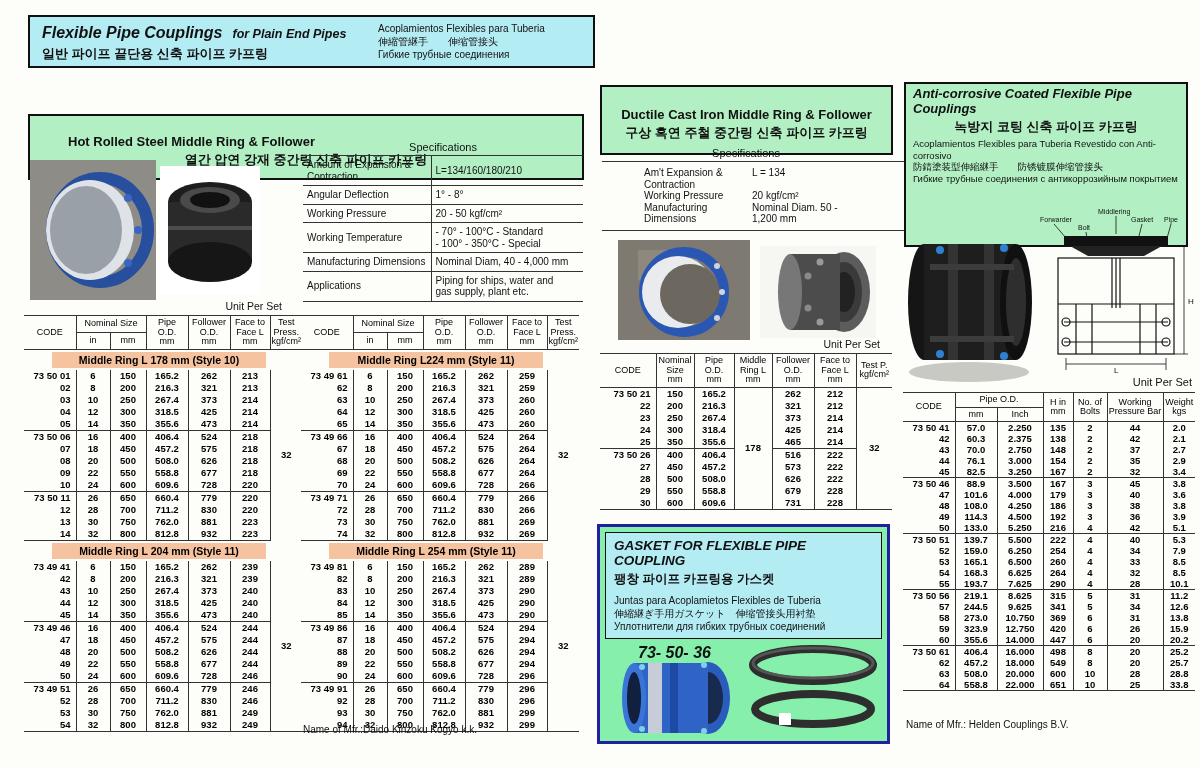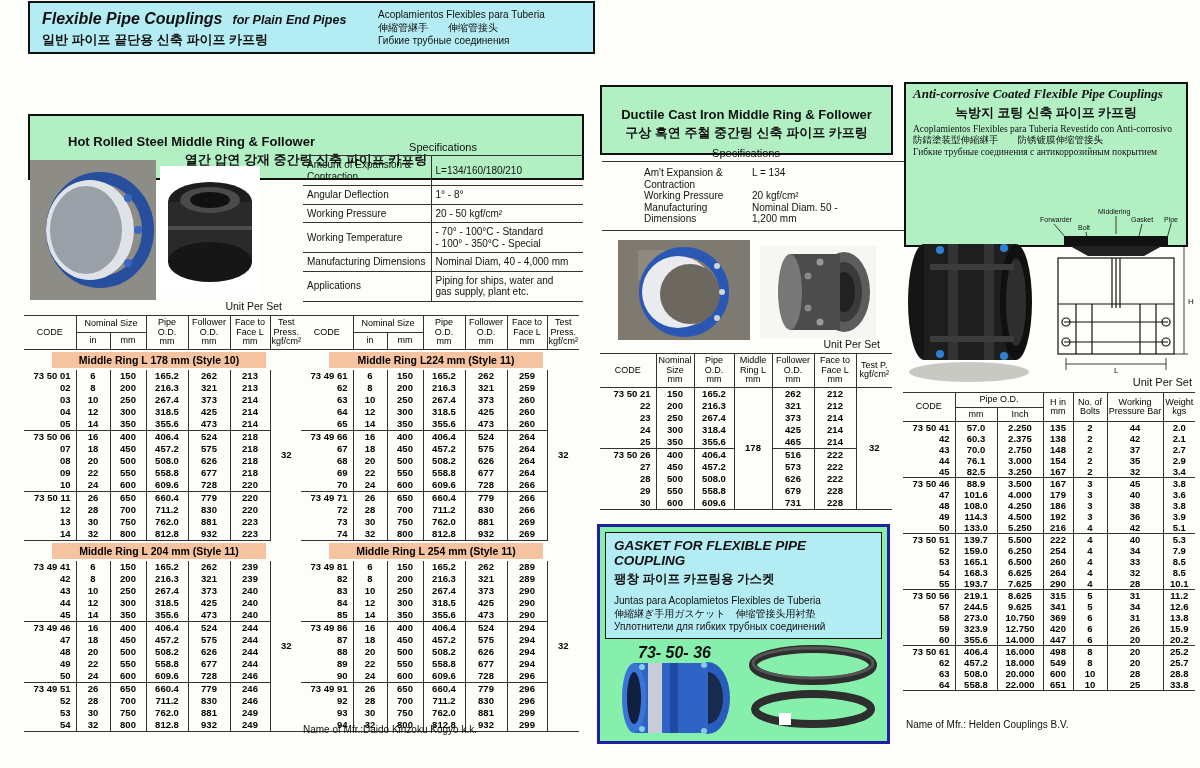--- a/index.html
+++ b/index.html
@@ -50,21 +50,21 @@
   .a-title{font-size:13px;font-weight:bold;font-style:italic;line-height:14.5px;}
   .a-ko{font-size:13px;font-weight:bold;text-align:center;margin:2px 0;}
   .a-small{font-size:9.5px;line-height:11.5px;}
   svg text{font-family:"Liberation Sans",sans-serif;}
 </style>
 </head>
 <body>
 
 <div id="page">
 
-  <div class="abs box-cyan" style="left:28px;top:1px;width:563px;height:49px;">
+  <div class="abs box-cyan" style="left:28px;top:15px;width:563px;height:49px;">
     <div class="abs" style="left:12px;top:7px;white-space:nowrap;">
       <span class="main-title">Flexible Pipe Couplings</span><span class="main-sub">for Plain End Pipes</span>
       <div class="main-ko">일반 파이프 끝단용 신축 파이프 카프링</div>
     </div>
     <div class="abs" style="left:348px;top:5px;">
       <div class="alt-line">Acoplamientos Flexibles para Tuberia</div>
       <div class="alt-line">伸縮管継手　　伸缩管接头</div>
       <div class="alt-line">Гибкие трубные соединения</div>
     </div>
   </div>
@@ -864,21 +864,21 @@
       <circle cx="96" cy="72" r="3" fill="#7fd0e8"></circle>
     </svg>
     <svg class="abs" style="right:6px;bottom:8px;" width="136" height="92">
       <ellipse cx="68" cy="24" rx="60" ry="16" fill="none" stroke="#2e2e2e" stroke-width="8"></ellipse>
       <ellipse cx="68" cy="22" rx="60" ry="15" fill="none" stroke="#555" stroke-width="3"></ellipse>
       <ellipse cx="68" cy="68" rx="58" ry="15" fill="none" stroke="#2e2e2e" stroke-width="8"></ellipse>
       <rect x="34" y="72" width="12" height="12" fill="#fff"></rect>
     </svg>
   </div>
 
-  <div class="abs box-green" style="left:904px;top:82px;width:284px;height:165px;padding:3px 7px;box-sizing:border-box;font-family:Liberation Serif, serif;">
+  <div class="abs box-green" style="left:904px;top:82px;width:284px;height:165px;padding:3px 7px;box-sizing:border-box;">
     <div class="a-title">Anti-corrosive Coated Flexible Pipe Couplings</div>
     <div class="a-ko">녹방지 코팅 신축 파이프 카프링</div>
     <div class="a-small">Acoplamientos Flexibles para Tuberia Revestido con Anti-corrosivo</div>
     <div class="a-small">防錆塗装型伸縮継手　　防锈镀膜伸缩管接头</div>
     <div class="a-small">Гибкие трубные соединения с антикоррозийным покрытием</div>
   </div>
 
   <svg class="abs" style="left:900px;top:224px;" width="138" height="164">
     <ellipse cx="69" cy="148" rx="60" ry="10" fill="#c9c9c4"></ellipse>
     <ellipse cx="24" cy="78" rx="16" ry="58" fill="#151515"></ellipse>

